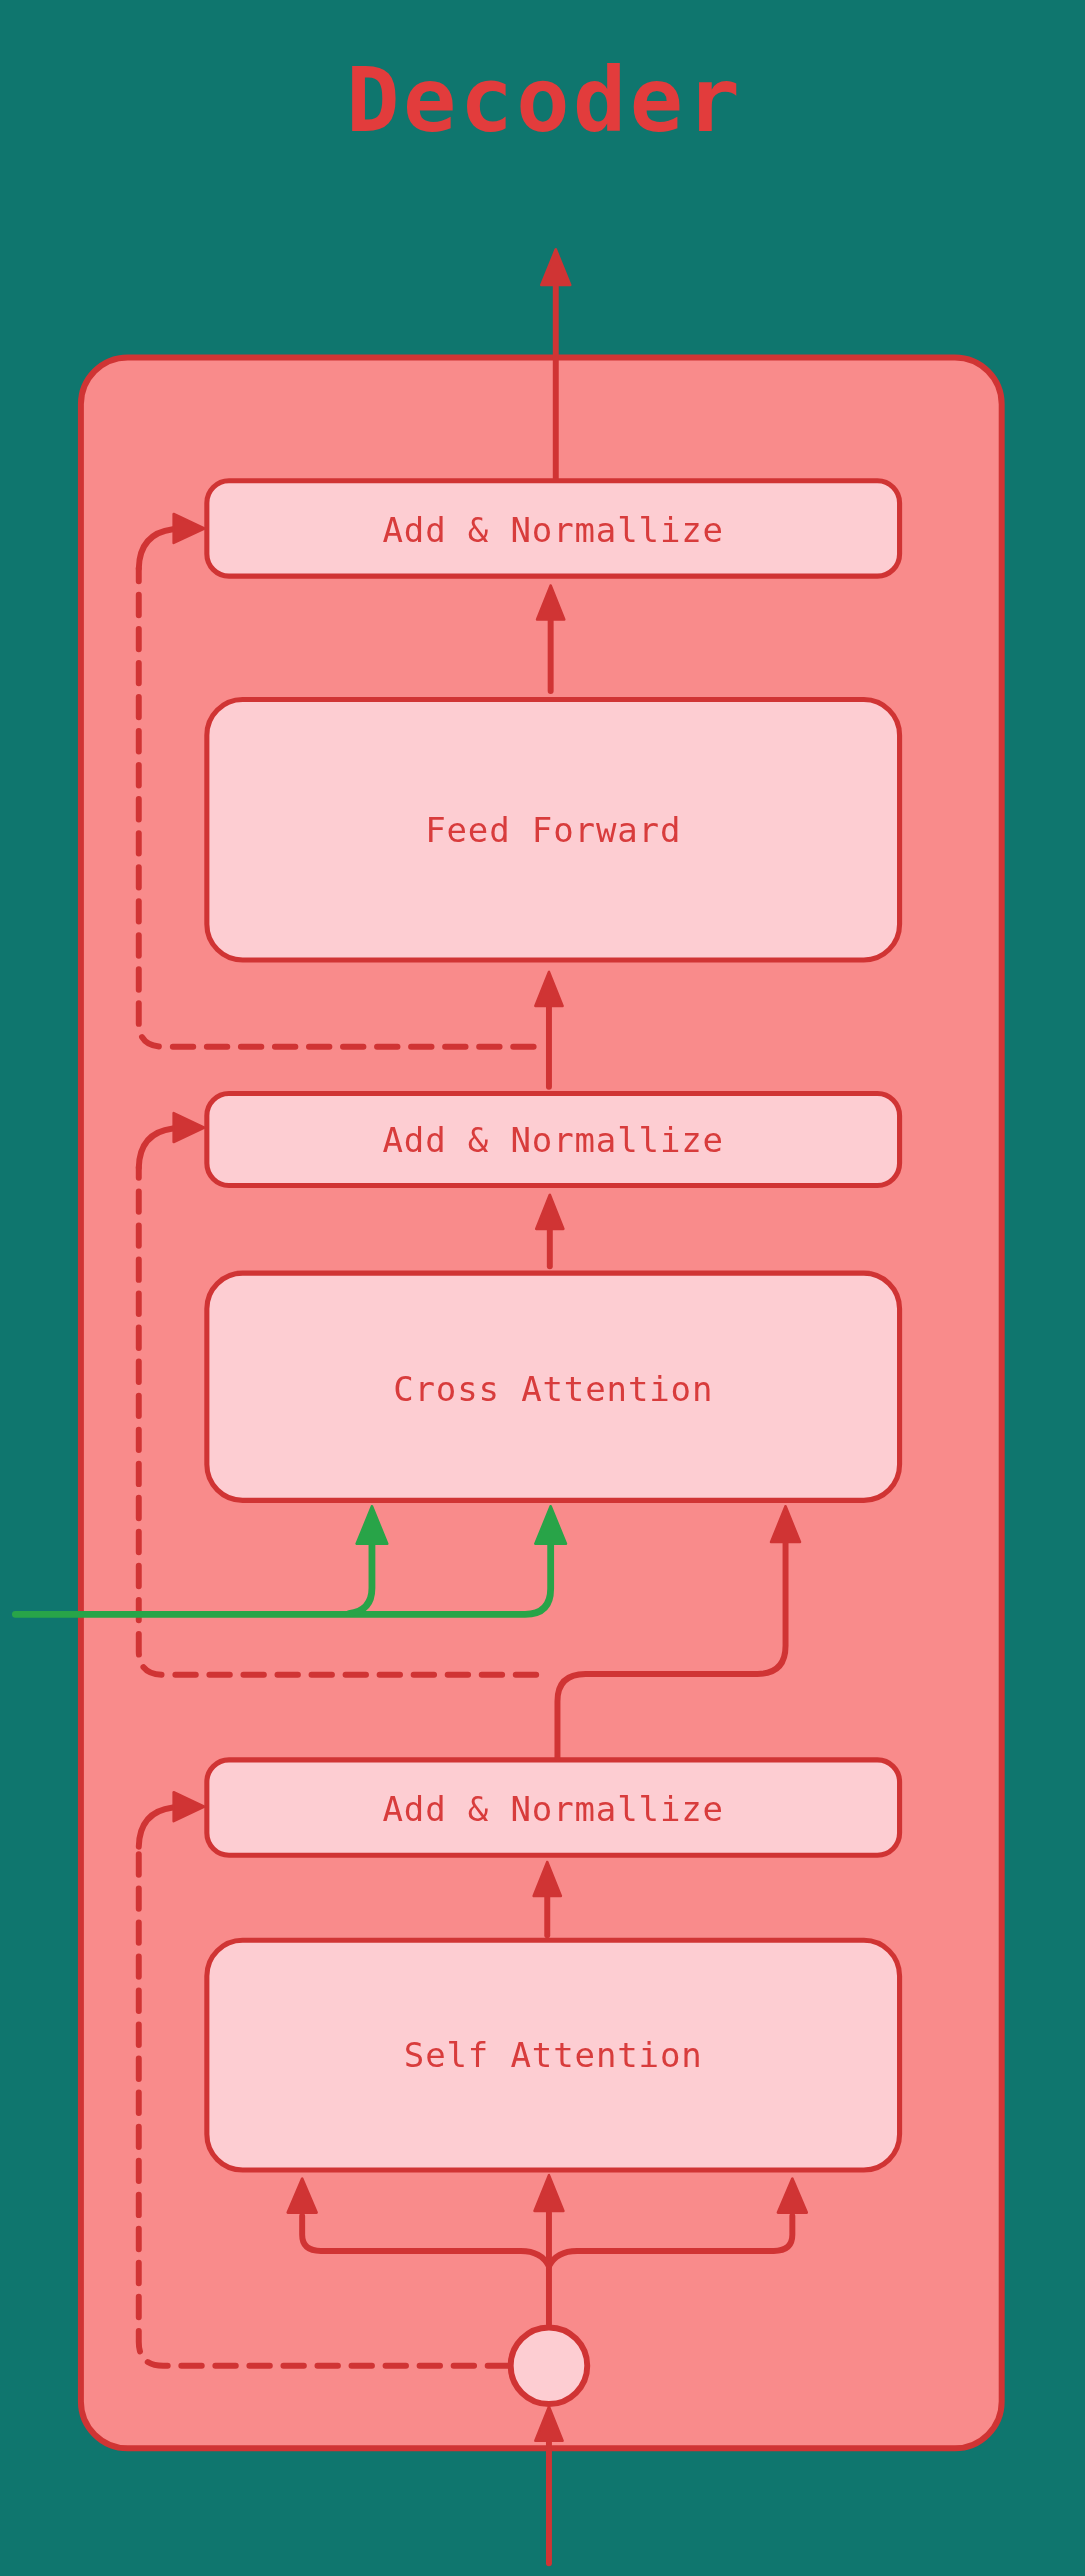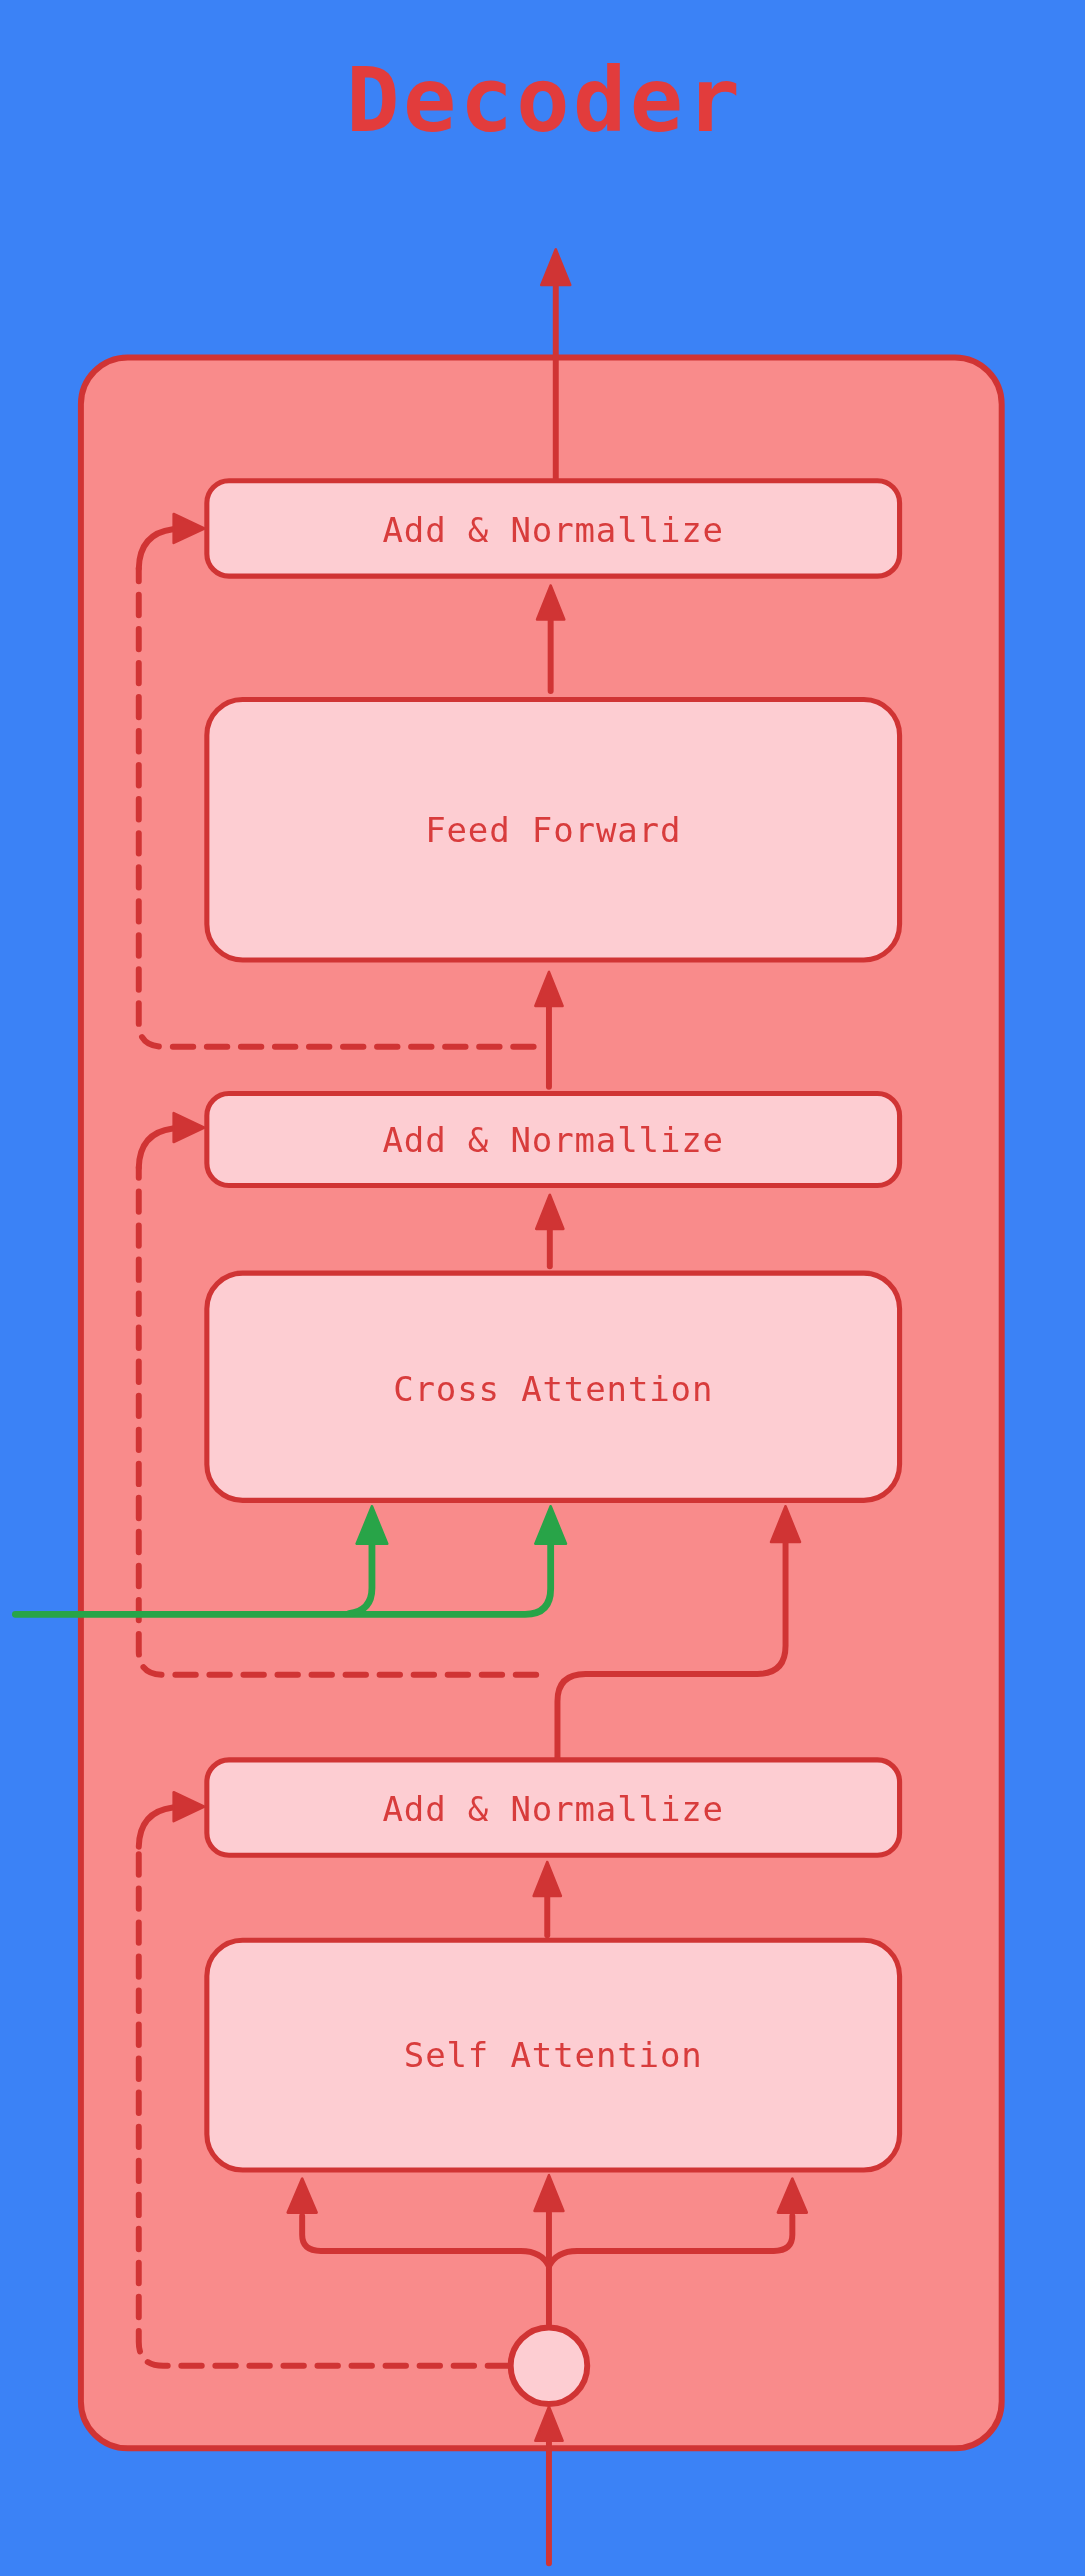--- a/index.html
+++ b/index.html
@@ -5,21 +5,21 @@
   html, body {
     margin: 0;
     padding: 0;
     background: #ffffff;
     font-family: "DejaVu Sans Mono", monospace;
   }
   .canvas-wrap {
     width: 1086px;
     height: 2576px;
     position: relative;
-    background: #3b82f6;
+    background: #0f766e;
   }
   svg { display: block; }
   .title-text {
     font-family: "DejaVu Sans Mono", monospace;
     font-size: 104px;
     font-weight: bold;
     letter-spacing: 4px;
     fill: #e23c3c;
   }
   .box-label {

